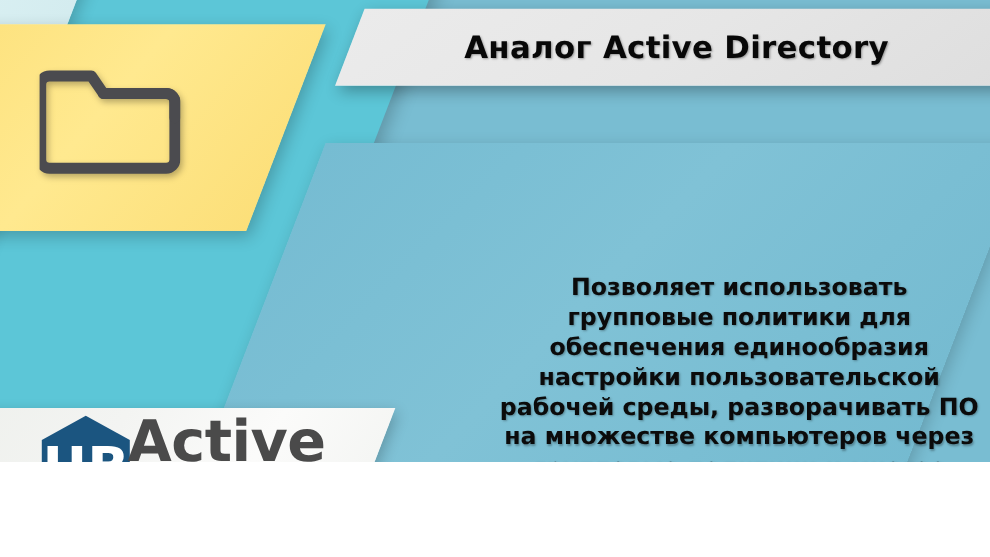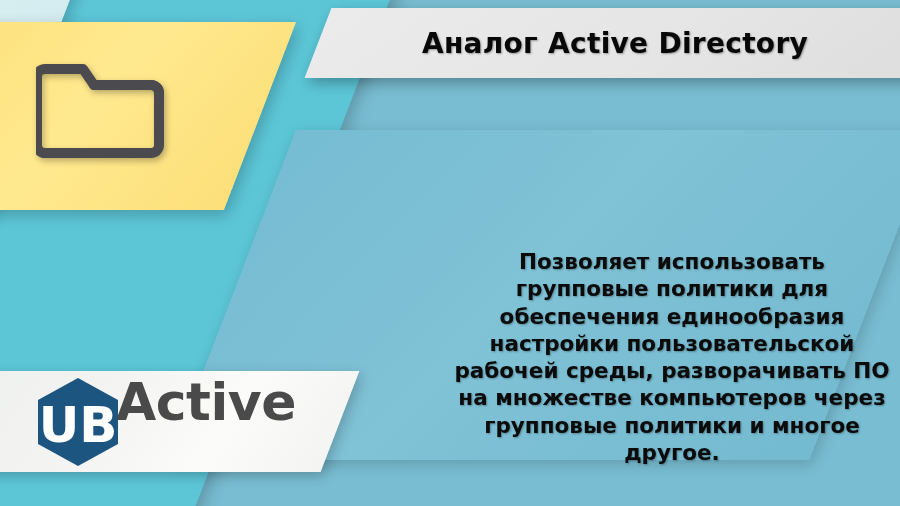--- a/index.html
+++ b/index.html
@@ -3,21 +3,21 @@
 <meta charset="utf-8">
 <style>
   html, body {
     margin: 0;
     padding: 0;
     background: #ffffff;
   }
   #slide {
     position: relative;
     width: 900px;
-    height: 506px;
+    height: 420px;
     overflow: hidden;
     font-family: "DejaVu Sans", "Liberation Sans", sans-serif;
     background: #8fd8e3;
   }
 
   
   .layer {
     position: absolute;
     top: -40px;
     height: 600px;

